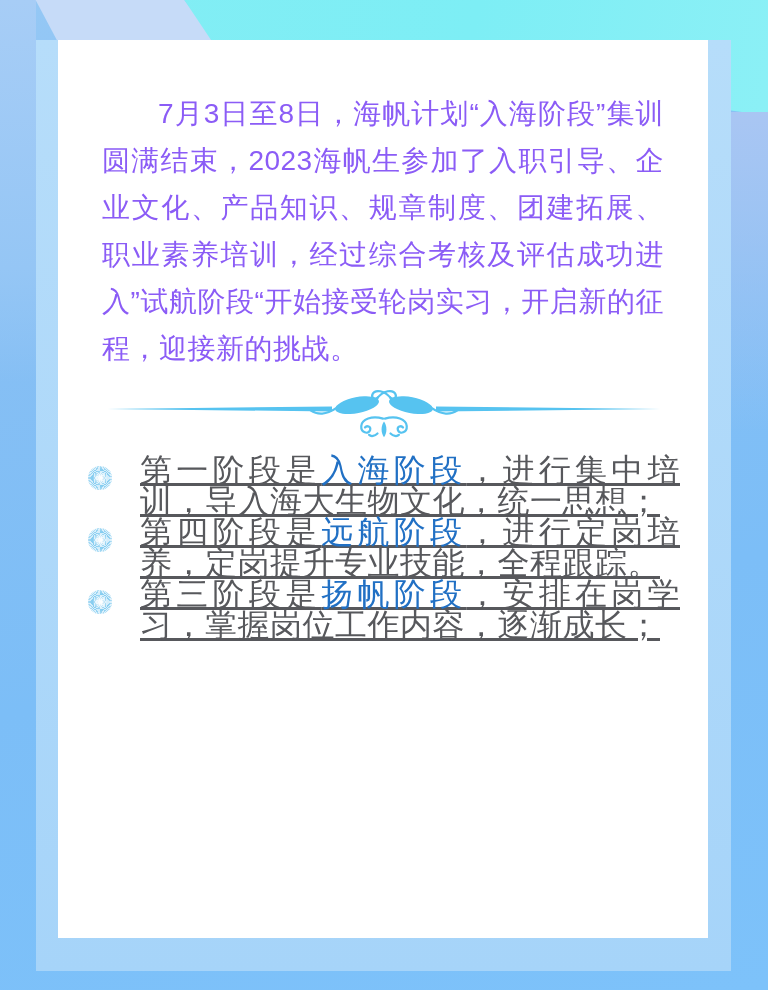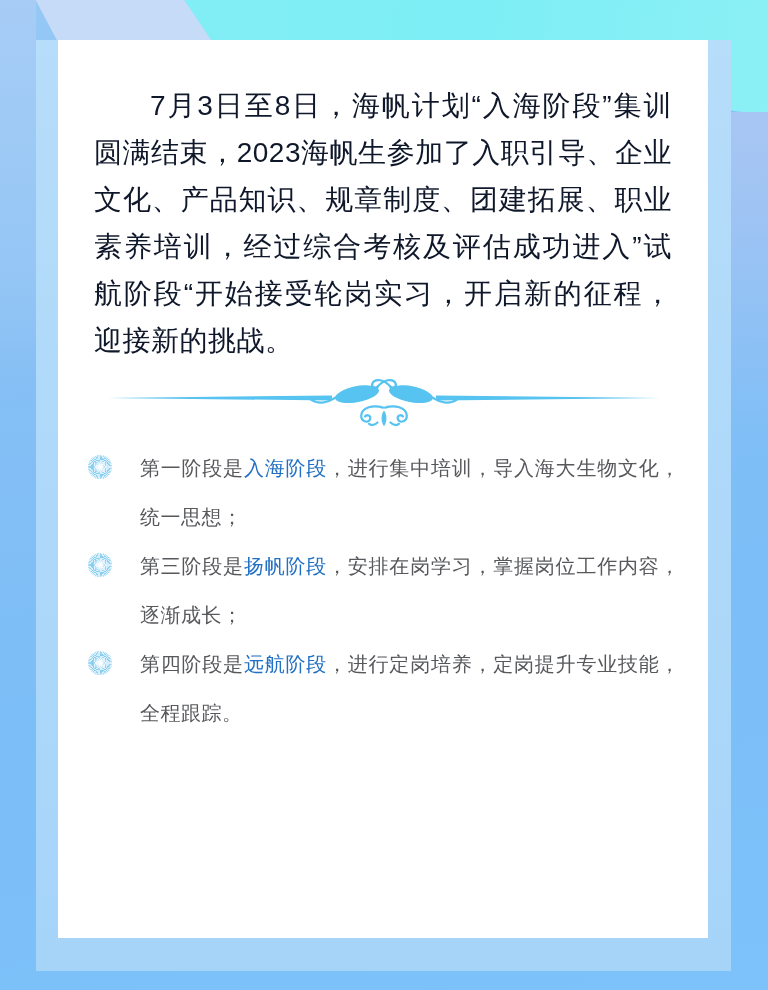--- a/index.html
+++ b/index.html
@@ -32,41 +32,41 @@
     position:absolute;left:36px;top:40px;width:695px;height:931px;
     background:linear-gradient(180deg,#b6ddfa 0%,#a6d4f9 100%);
   }
   .card{
     position:absolute;left:58px;top:40px;width:650px;height:898px;
     background:#ffffff;box-sizing:border-box;
     padding:34px 28px 10px 28px;
   }
   
   .intro{
-    margin:8px;font-size:28px;line-height:47px;letter-spacing:0.5px;
-    color:#0f172a;text-indent:2em;text-align:justify;
+    margin:16px;font-size:28px;line-height:47px;letter-spacing:0.5px;
+    color:#8b5cf6;text-indent:2em;text-align:justify;
   }
   .divider-wrap{margin:13px auto 0 auto;width:596px;height:52px;}
   .heading{
     margin:19px 0 0 0;font-size:28px;line-height:47px;letter-spacing:0.5px;
     color:#1a66b3;text-align:justify;
   }
   .stage-list{margin:15px 0 0 0;padding:0;list-style:none;}
   .stage-item{display:flex;align-items:flex-start;}
   .bullet{
     flex:0 0 24px;width:24px;height:24px;border-radius:50%;
     margin:11px 28px 0 2px;
     background:
       radial-gradient(circle at 50% 50%,rgba(255,255,255,0.95) 0 10%,rgba(255,255,255,0) 45%),
       repeating-conic-gradient(from 0deg,#84ccf0 0deg 4deg,#d2edfb 4deg 8deg);
     box-shadow:inset 0 0 4px rgba(255,255,255,.8);
   }
   .stage-text{
-    flex:1;font-size:20px;line-height:49px;letter-spacing:0.5px;
-    color:#57585c;text-align:justify;
+    flex:1;font-size:32px;line-height:31px;letter-spacing:0.5px;
+    color:#57585c;text-align:justify;text-decoration:underline;
   }
   .stage-highlight{color:#2170c4;}
 </style>
 </head>
 <body>
 
 <div class="shape shape-left-fade"></div>
 <div class="shape shape-periwinkle"></div>
 <div class="shape shape-cyan"></div>
 <div class="shape shape-right-fade"></div>
@@ -99,21 +99,21 @@
   </div>
 
 
   <ul class="stage-list">
     <li class="stage-item">
       <span class="bullet"></span>
       <span class="stage-text"><span>第一阶段是</span><span class="stage-highlight">入海阶段</span><span>，进行集中培训，导入海大生物文化，统一思想；</span></span>
     </li>
     <li class="stage-item">
       <span class="bullet"></span>
-      <span class="stage-text"><span>第三阶段是</span><span class="stage-highlight">扬帆阶段</span><span>，安排在岗学习，掌握岗位工作内容，逐渐成长；</span></span>
+      <span class="stage-text"><span>第四阶段是</span><span class="stage-highlight">远航阶段</span><span>，进行定岗培养，定岗提升专业技能，全程跟踪。</span></span>
     </li>
     <li class="stage-item">
       <span class="bullet"></span>
-      <span class="stage-text"><span>第四阶段是</span><span class="stage-highlight">远航阶段</span><span>，进行定岗培养，定岗提升专业技能，全程跟踪。</span></span>
+      <span class="stage-text"><span>第三阶段是</span><span class="stage-highlight">扬帆阶段</span><span>，安排在岗学习，掌握岗位工作内容，逐渐成长；</span></span>
     </li>
   </ul>
 
 </div>
 
 </body></html>

